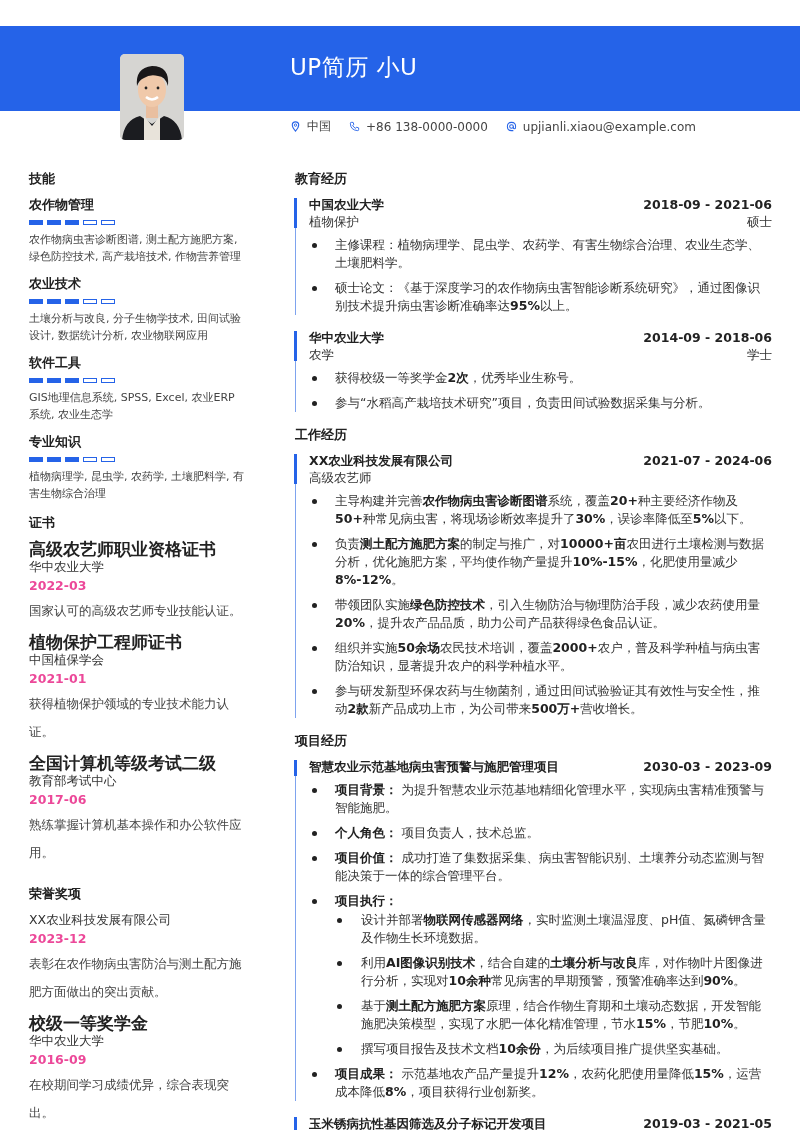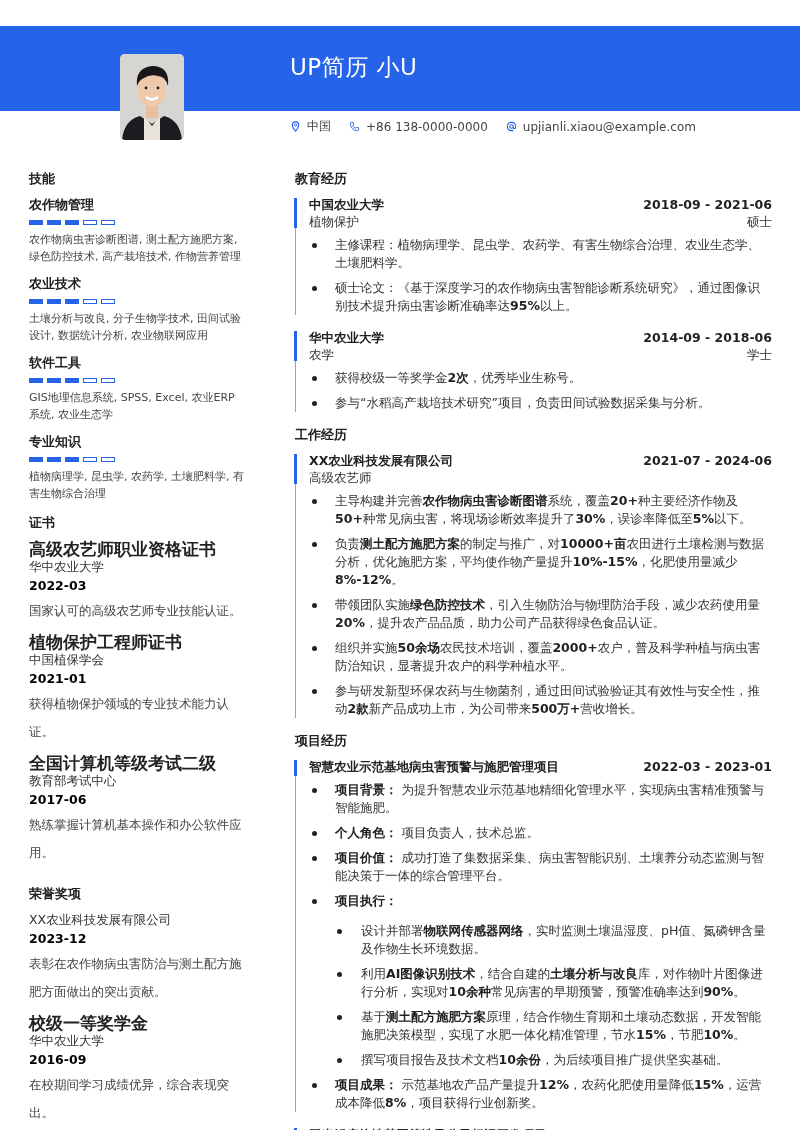--- a/index.html
+++ b/index.html
@@ -19,34 +19,34 @@
   .sec-title { font-size: 13px; font-weight: bold; color: #222; margin-bottom: 8px; }
   .skill-name { font-size: 13px; font-weight: bold; color: #222; margin-bottom: 6px; }
   .dots { display: flex; gap: 4px; margin-bottom: 6px; }
   .dot { width: 14px; height: 5px; border: 1px solid #2563e8; }
   .dot.filled { background: #2563e8; }
   .skill-desc { font-size: 11px; line-height: 17px; color: #444; margin-bottom: 10px; }
 
   .cert { margin-bottom: 8px; }
   .cert-name { font-size: 17px; font-weight: bold; color: #222; line-height: 18px; }
   .cert-org { font-size: 12.5px; color: #333; line-height: 18px; }
-  .cert-date { font-size: 12.5px; font-weight: bold; color: #000000; line-height: 19px; }
+  .cert-date { font-size: 12.5px; font-weight: bold; color: #ec4899; line-height: 19px; }
   .cert-desc { font-size: 12.5px; color: #444; line-height: 28px; margin-top: 2px; }
 
   .block { position: relative; padding-left: 14px; margin-bottom: 14px; }
   .block::before { content: ""; position: absolute; left: 0; top: 2px; bottom: 0; width: 1px; background: #7ea3ee; }
   .block::after { content: ""; position: absolute; left: -1px; top: 2px; width: 3px; height: 30px; background: #2563e8; }
   .block.single::after { height: 16px; }
   .row { display: flex; justify-content: space-between; font-size: 12.5px; line-height: 17px; }
   .row .b { font-weight: bold; color: #222; }
   .row .n { color: #333; }
   ul.bl { list-style: none; margin-top: 6px; }
   ul.bl li { position: relative; padding-left: 26px; font-size: 12.5px; line-height: 18px; color: #333; margin-bottom: 7px; }
   ul.bl li::before { content: ""; position: absolute; left: 3px; top: 7px; width: 5px; height: 5px; border-radius: 50%; background: #222; }
-  ul.bl.sub { margin-top: 12px; }
+  ul.bl.sub { margin-top: 1px; }
   ul.bl.sub li { padding-left: 26px; }
   ul.bl.sub li::before { left: 2px; }
   b { color: #222; }
 </style>
 </head>
 <body>
 
 <div class="header-band"></div>
 
 <div class="photo">
@@ -226,21 +226,21 @@
           <li>参与研发新型环保农药与生物菌剂，通过田间试验验证其有效性与安全性，推动<b>2款</b>新产品成功上市，为公司带来<b>500万+</b>营收增长。</li>
         </ul>
       </div>
     </div>
 
   <div class="sec-title" style="margin-top:8px">项目经历</div>
   <div id="proj-list">
       <div class="block single">
         <div class="row">
           <span class="b">智慧农业示范基地病虫害预警与施肥管理项目</span>
-          <span class="b">2022-03 - 2023-01</span>
+          <span class="b">2030-03 - 2023-09</span>
         </div>
         <ul class="bl">
           <li><b>项目背景：</b> 为提升智慧农业示范基地精细化管理水平，实现病虫害精准预警与智能施肥。</li>
           <li><b>个人角色：</b> 项目负责人，技术总监。</li>
           <li><b>项目价值：</b> 成功打造了集数据采集、病虫害智能识别、土壤养分动态监测与智能决策于一体的综合管理平台。</li>
           <li><b>项目执行：</b> <ul class="bl sub">
               <li>设计并部署<b>物联网传感器网络</b>，实时监测土壤温湿度、pH值、氮磷钾含量及作物生长环境数据。</li>
               <li>利用<b>AI图像识别技术</b>，结合自建的<b>土壤分析与改良</b>库，对作物叶片图像进行分析，实现对<b>10余种</b>常见病害的早期预警，预警准确率达到<b>90%</b>。</li>
               <li>基于<b>测土配方施肥方案</b>原理，结合作物生育期和土壤动态数据，开发智能施肥决策模型，实现了水肥一体化精准管理，节水<b>15%</b>，节肥<b>10%</b>。</li>
               <li>撰写项目报告及技术文档<b>10余份</b>，为后续项目推广提供坚实基础。</li>

